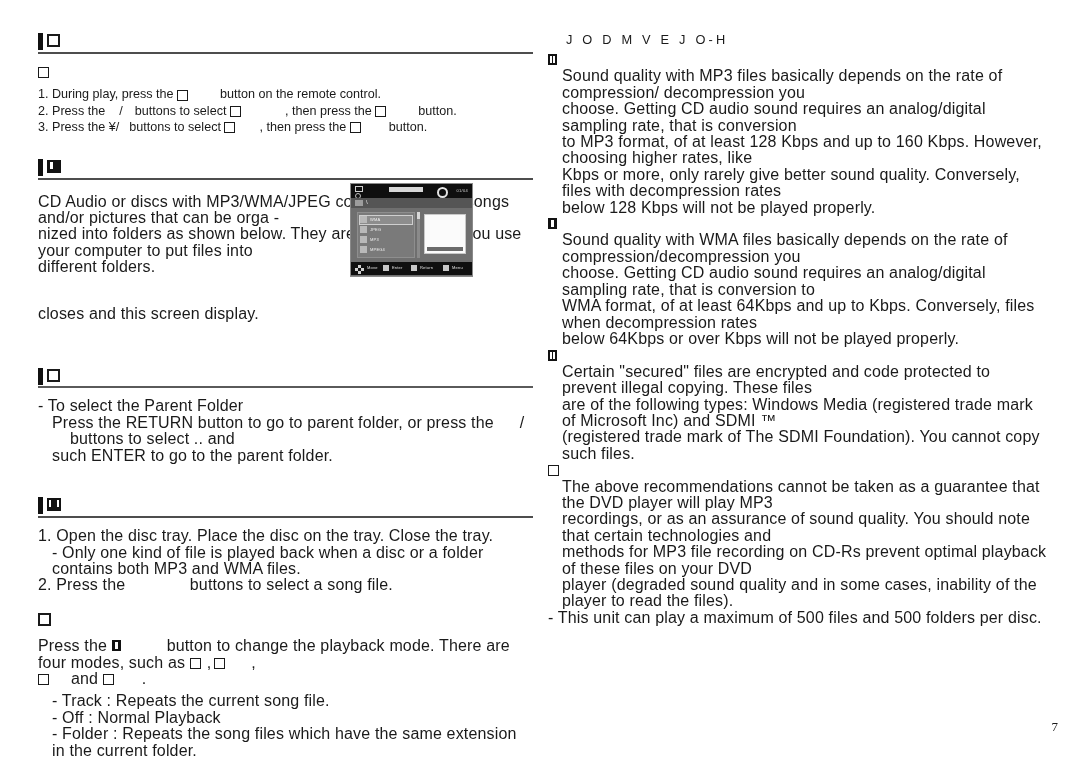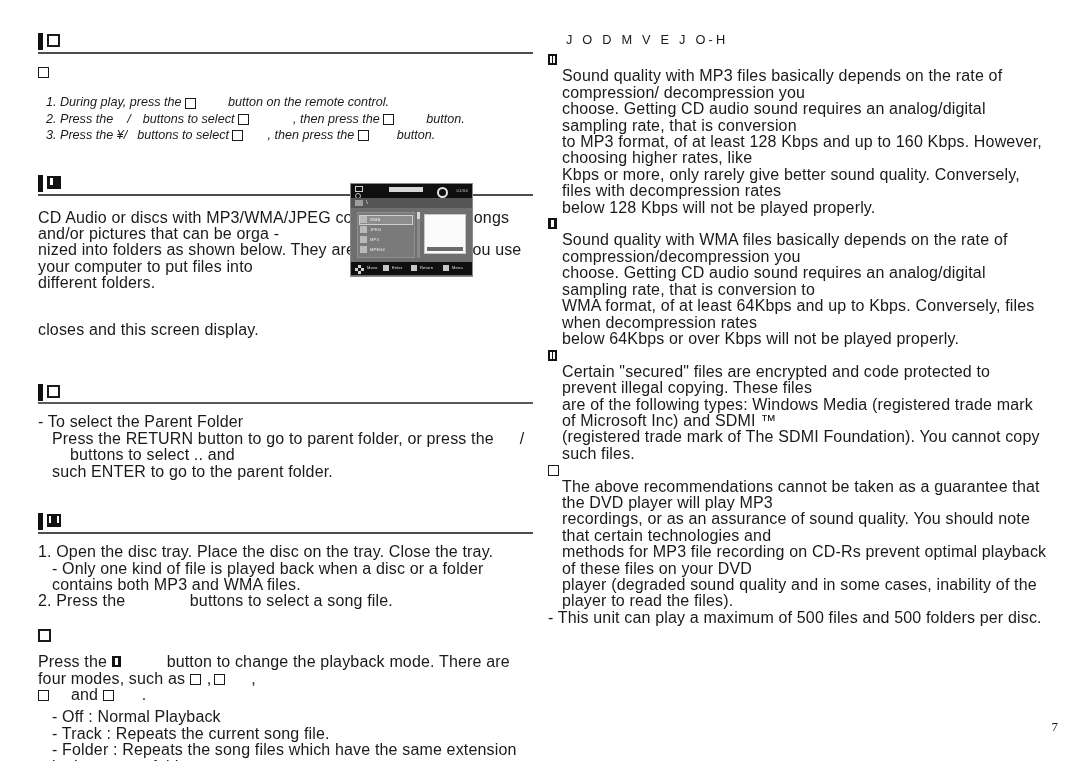--- a/index.html
+++ b/index.html
@@ -58,21 +58,21 @@
     content:"";position:absolute;right:2px;top:2px;width:2px;height:7px;background:#fff;
   }
 
   
   .txt{
     font-size:16px;
     line-height:16.4px;
     letter-spacing:0.01em;
     margin:0;
   }
-  .numlist{margin:8px;padding:0;list-style:none;font-style:italic;}
+  .numlist{margin:0;padding:0;list-style:none;}
   .numlist li{font-size:12.6px;line-height:16.4px;white-space:pre;}
   .dash{padding-left:10px;}
   .indent{padding-left:14px;}
   .gap6{height:6px;}
   .gap10{height:10px;}
   .gap14{height:14px;}
   .gap18{height:18px;}
   .gap22{height:22px;}
 
   .sp{display:inline-block;}
@@ -240,22 +240,22 @@
 
     <div class="txt">
       <span class="tofu hd"></span>
     </div>
     <div class="gap10"></div>
     <div class="txt">
       <span>Press the</span> <span class="chip w9"></span><span class="sp" style="width:46px"></span><span>button to change the playback mode. There are four modes, such as</span> <span class="tofu"></span><span class="sp" style="width:6px"></span>,<span class="sp" style="width:3px"></span><span class="tofu"></span><span class="sp" style="width:26px"></span>,<br>
       <span class="tofu"></span><span class="sp" style="width:22px"></span><span>and</span> <span class="tofu"></span><span class="sp" style="width:28px"></span>.
     </div>
     <div class="gap6"></div>
+    <div class="txt indent">- Track : Repeats the current song file.</div>
     <div class="txt indent">- Off : Normal Playback</div>
-    <div class="txt indent">- Track : Repeats the current song file.</div>
     <div class="txt indent">- Folder : Repeats the song files which have the same extension in the current folder.</div>
 
   </div>
 
   <div class="osd">
     <div class="topbar">
       <span class="disc">
           <i></i>
           <u></u>
         </span>

